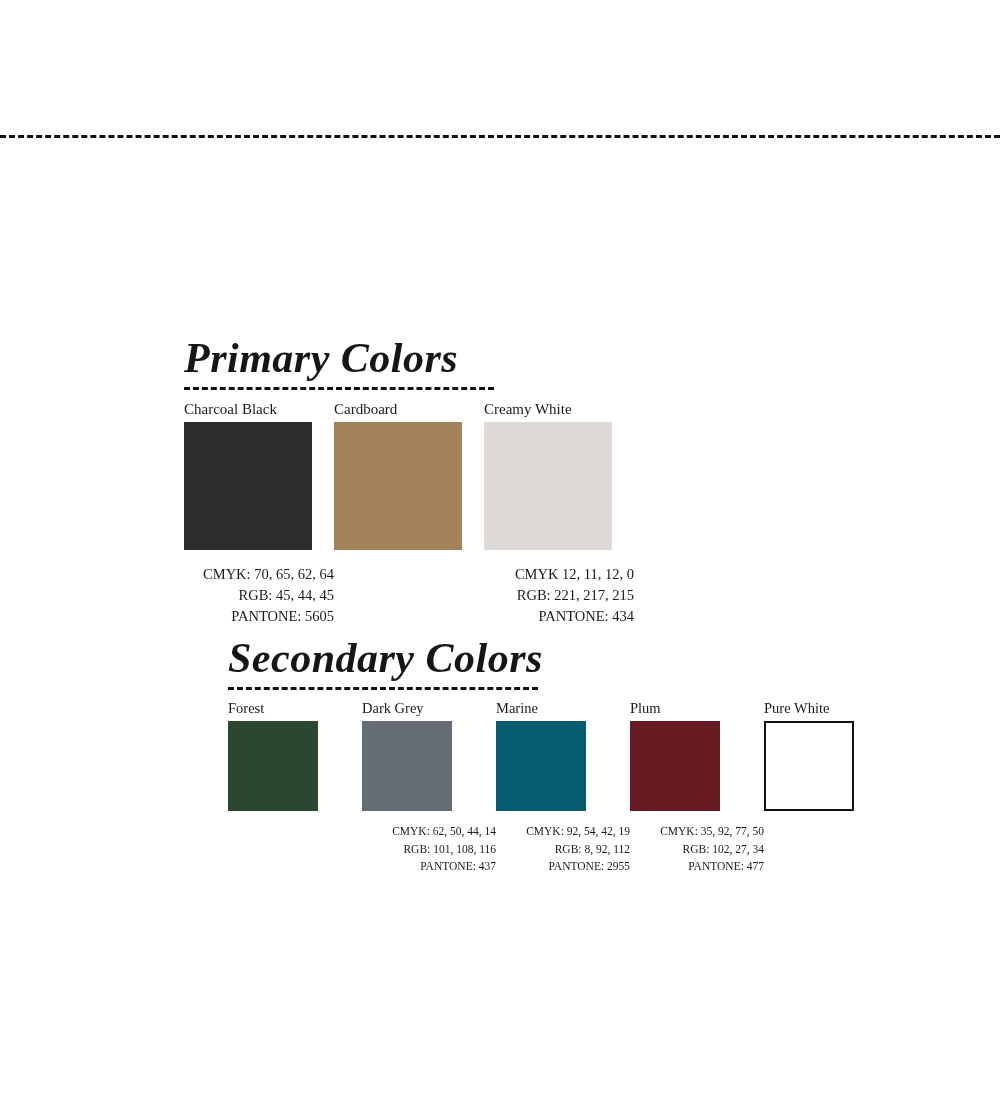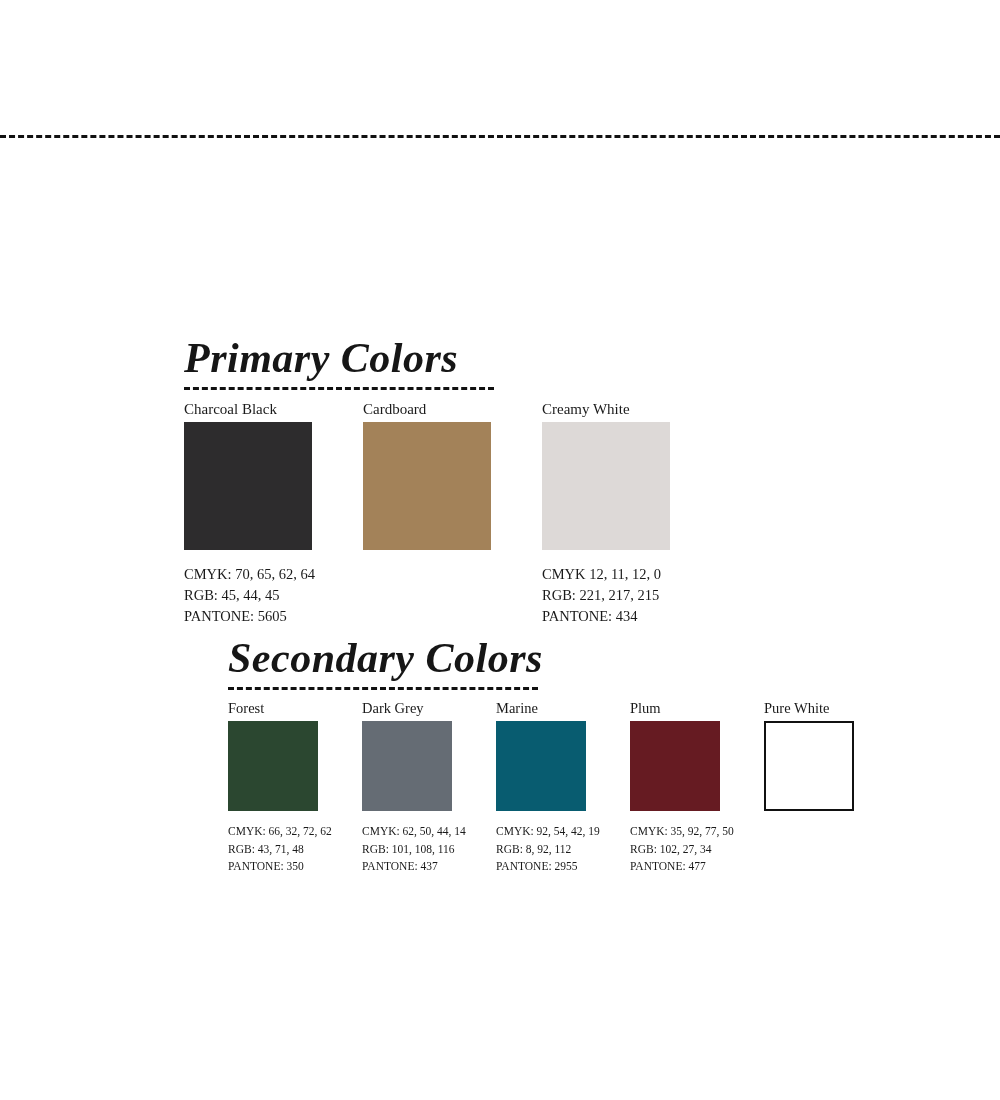--- a/index.html
+++ b/index.html
@@ -50,21 +50,21 @@
     height: 0;
     border-top: 3px dashed #111111;
     margin-top: 7px;
   }
 
   
   .swatch-row {
     display: flex;
     margin-top: 10px;
   }
-  .primary-row .swatch-cell  { width: 179px; font-family: Liberation Serif, serif; }
+  .primary-row .swatch-cell  { width: 150px; font-family: Liberation Serif, serif; }
   .secondary-row .swatch-cell{ width: 134px; }
 
   .swatch-name {
     font-size: 15px;
     line-height: 1.2;
     color: #1a1a1a;
     white-space: nowrap;
     margin-bottom: 4px;
   }
   .secondary-row .swatch-name { font-size: 14.5px; }
@@ -82,21 +82,21 @@
     font-size: 14.5px;
     line-height: 1.45;
     color: #1a1a1a;
     white-space: nowrap;
   }
   .secondary-row .swatch-specs {
     margin-top: 12px;
     font-size: 11.5px;
     line-height: 1.5;
   }
-  .swatch-specs div { white-space: nowrap; }
+  .swatch-specs div { white-space: nowrap; text-align: right; }
 </style>
 </head>
 <body>
 
 <div class="top-rule"></div>
 
 <div class="section section-primary">
   <h2 class="section-title">Primary Colors</h2>
   <div class="title-rule"></div>
 
@@ -133,25 +133,20 @@
 
 <div class="section section-secondary">
   <h2 class="section-title">Secondary Colors</h2>
   <div class="title-rule"></div>
 
   <div class="swatch-row secondary-row">
 
     <div class="swatch-cell">
       <div class="swatch-name">Forest</div>
       <div class="swatch-chip" style="background:#2b4730"></div>
-      <div class="swatch-specs">
-        <div>CMYK: 66, 32, 72, 62</div>
-        <div>RGB:  43, 71, 48</div>
-        <div>PANTONE: 350</div>
-      </div>
     </div>
 
     <div class="swatch-cell">
       <div class="swatch-name">Dark Grey</div>
       <div class="swatch-chip" style="background:#656c74"></div>
       <div class="swatch-specs">
         <div>CMYK: 62, 50, 44, 14</div>
         <div>RGB:  101, 108, 116</div>
         <div>PANTONE: 437</div>
       </div>

